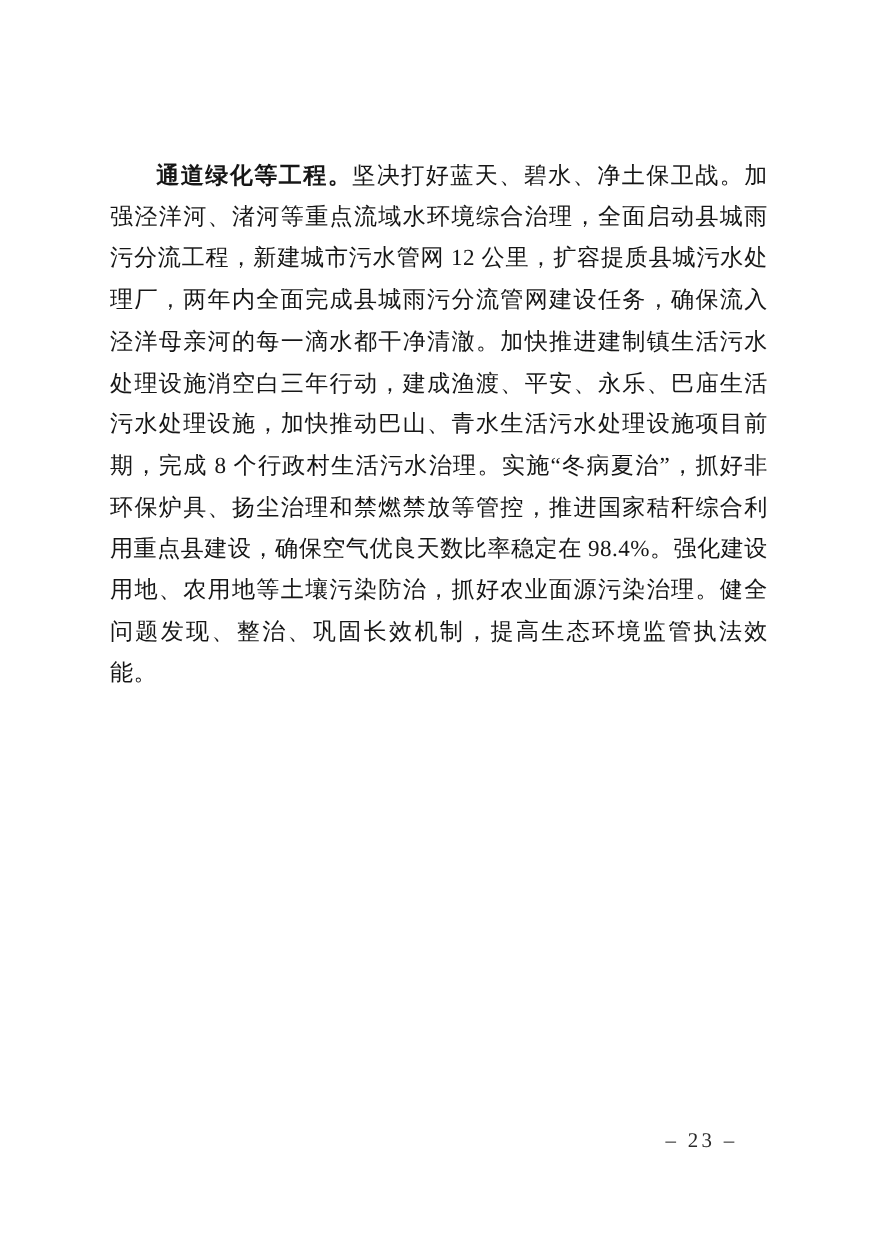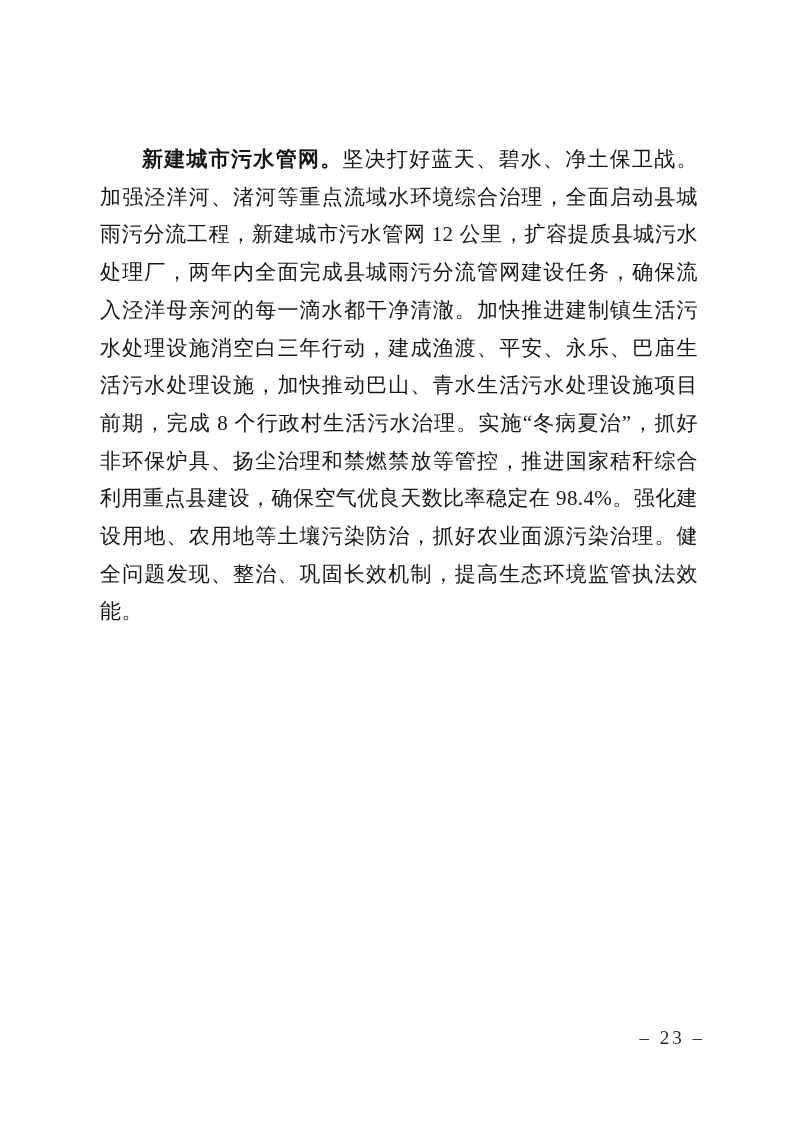--- a/index.html
+++ b/index.html
@@ -32,35 +32,35 @@
     text-indent: 2em;
   }
   .lead {
     font-weight: 700;
   }
   .page-number {
     position: absolute;
     top: 1027px;
     left: 605px;
     width: 100px;
-    text-align: right;
+    text-align: left;
     font-size: 19px;
     letter-spacing: 3px;
     color: #2a2a2a;
     font-family: "Liberation Serif", "DejaVu Serif", serif;
   }
 </style>
 </head>
 <body>
 
 <div class="page">
 
   <div class="content">
 
 
-    <p class="para"><span class="lead">新建城市污水管网。</span><span>坚决打好蓝天、碧水、净土保卫战。加强泾洋河、渚河等重点流域水环境综合治理，全面启动县城雨污分流工程，新建城市污水管网 12 公里，扩容提质县城污水处理厂，两年内全面完成县城雨污分流管网建设任务，确保流入泾洋母亲河的每一滴水都干净清澈。加快推进建制镇生活污水处理设施消空白三年行动，建成渔渡、平安、永乐、巴庙生活污水处理设施，加快推动巴山、青水生活污水处理设施项目前期，完成 8 个行政村生活污水治理。实施“冬病夏治”，抓好非环保炉具、扬尘治理和禁燃禁放等管控，推进国家秸秆综合利用重点县建设，确保空气优良天数比率稳定在 98.4%。强化建设用地、农用地等土壤污染防治，抓好农业面源污染治理。健全问题发现、整治、巩固长效机制，提高生态环境监管执法效能。</span></p>
+    <p class="para"><span class="lead">通道绿化等工程。</span><span>坚决打好蓝天、碧水、净土保卫战。加强泾洋河、渚河等重点流域水环境综合治理，全面启动县城雨污分流工程，新建城市污水管网 12 公里，扩容提质县城污水处理厂，两年内全面完成县城雨污分流管网建设任务，确保流入泾洋母亲河的每一滴水都干净清澈。加快推进建制镇生活污水处理设施消空白三年行动，建成渔渡、平安、永乐、巴庙生活污水处理设施，加快推动巴山、青水生活污水处理设施项目前期，完成 8 个行政村生活污水治理。实施“冬病夏治”，抓好非环保炉具、扬尘治理和禁燃禁放等管控，推进国家秸秆综合利用重点县建设，确保空气优良天数比率稳定在 98.4%。强化建设用地、农用地等土壤污染防治，抓好农业面源污染治理。健全问题发现、整治、巩固长效机制，提高生态环境监管执法效能。</span></p>
 
 
   </div>
 
   <div class="page-number">– 23 –</div>
 
 </div>
 
 </body></html>

